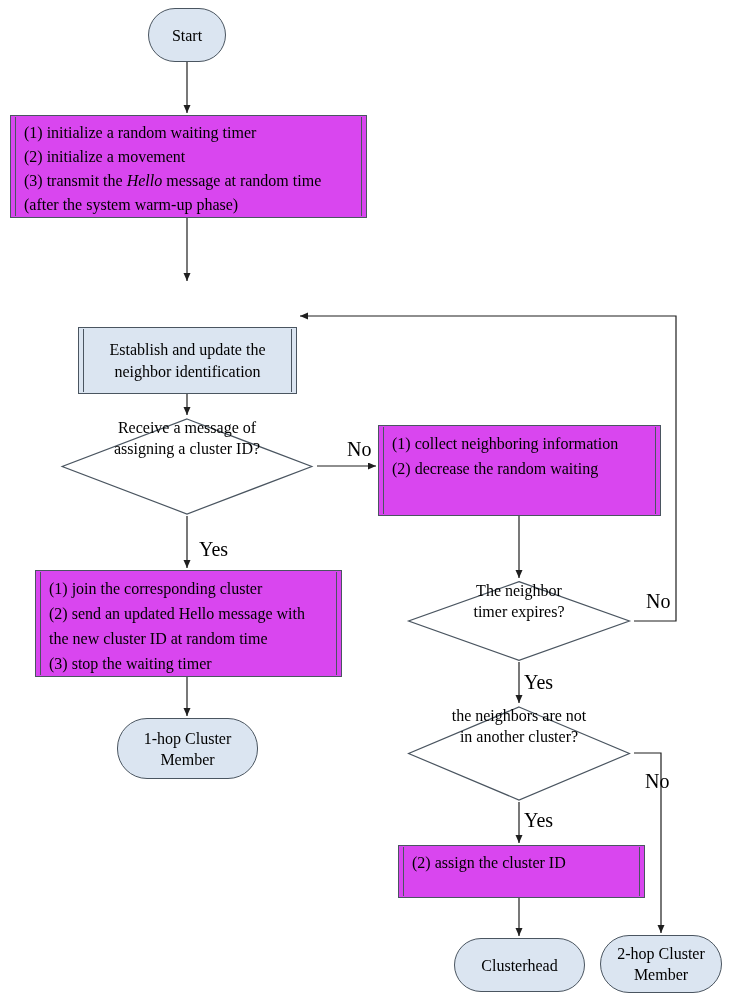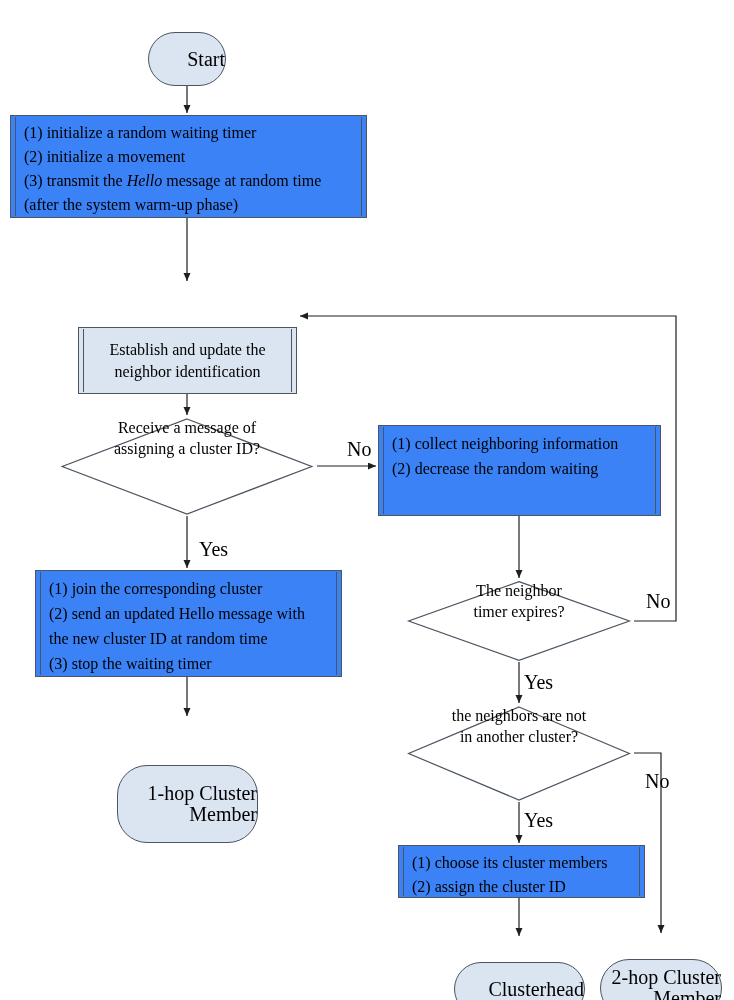--- a/index.html
+++ b/index.html
@@ -13,26 +13,26 @@
   .canvas { position:absolute; inset:0; width:734px; height:1000px; }
   #connectors { position:absolute; left:0; top:0; width:734px; height:1000px; pointer-events:none; }
   #connectors line, #connectors polyline { stroke:var(--line,#1f1f1f); stroke-width:1.2; fill:none; }
   #connectors marker path { fill:var(--line,#1f1f1f); }
 
   .node { position:absolute; }
 
   .terminal {
     background:var(--fill-blue,#dbe5f1);
     border:1px solid var(--border,#4a5560);
-    display:flex; flex-direction:column; align-items:flex-end; justify-content:center;
-    text-align:center; font-size:20px; line-height:21px;margin-top:24px;
+    display:flex; flex-direction:column; align-items:center; justify-content:center;
+    text-align:center; font-size:16px; line-height:21px;
   }
 
   .process {
-    background:#3b82f6;
+    background:#d946ef;
     border:1px solid var(--border,#4a5560);
     font-size:16px;
   }
   .process::before, .process::after {
     content:""; position:absolute; top:1px; bottom:1px; width:0;
     border-left:1px solid var(--border,#4a5560);
   }
   .process::before { left:4px; }
   .process::after  { right:4px; }
   .process .content { padding:5px 8px 0 13px; }
@@ -60,21 +60,21 @@
   #init-box    { left:10px;  top:115px; width:357px; height:103px; }
   #establish   { left:78px;  top:283px; width:219px; height:67px; }
   #d-receive   { left:57px;  top:417px; width:260px; height:99px; }
   #collect-box { left:378px; top:425px; width:283px; height:91px; }
   #collect-box .line { line-height:25px; }
   #join-box    { left:35px;  top:570px; width:307px; height:107px; }
   #join-box .line { line-height:25px; }
   #d-timer     { left:404px; top:580px; width:230px; height:82px; }
   #d-neighbors { left:404px; top:705px; width:230px; height:97px; }
   #choose-box  { left:398px; top:845px; width:247px; height:53px; }
-  #one-hop     { left:117px; top:741px; width:141px; height:78px; border-radius:30px; }
+  #one-hop     { left:117px; top:718px; width:141px; height:61px; border-radius:30px; }
   #clusterhead { left:454px; top:938px; width:131px; height:54px; border-radius:27px; }
   #two-hop     { left:600px; top:935px; width:122px; height:58px; border-radius:29px; }
 
   #lbl-receive-no    { left:347px; top:438px; }
   #lbl-receive-yes   { left:199px; top:538px; }
   #lbl-timer-no      { left:646px; top:590px; }
   #lbl-timer-yes     { left:524px; top:671px; }
   #lbl-neighbors-no  { left:645px; top:770px; }
   #lbl-neighbors-yes { left:524px; top:809px; }
 </style>
@@ -164,21 +164,20 @@
         <polygon points="50,2 98,50 50,98 2,50"></polygon>
       </svg>
     <div class="dtext">
       <span class="dline">the neighbors are not</span>
       <span class="dline">in another cluster?</span>
     </div>
   </div>
 
   <div class="node process" id="choose-box">
     <div class="content">
-      <span class="line">(1) choose its cluster members</span>
       <span class="line">(2) assign the cluster ID</span>
     </div>
   </div>
 
   <div class="node terminal" id="one-hop">
     <span class="dline">1-hop Cluster</span>
     <span class="dline">Member</span>
   </div>
 
   <div class="node terminal" id="clusterhead">

